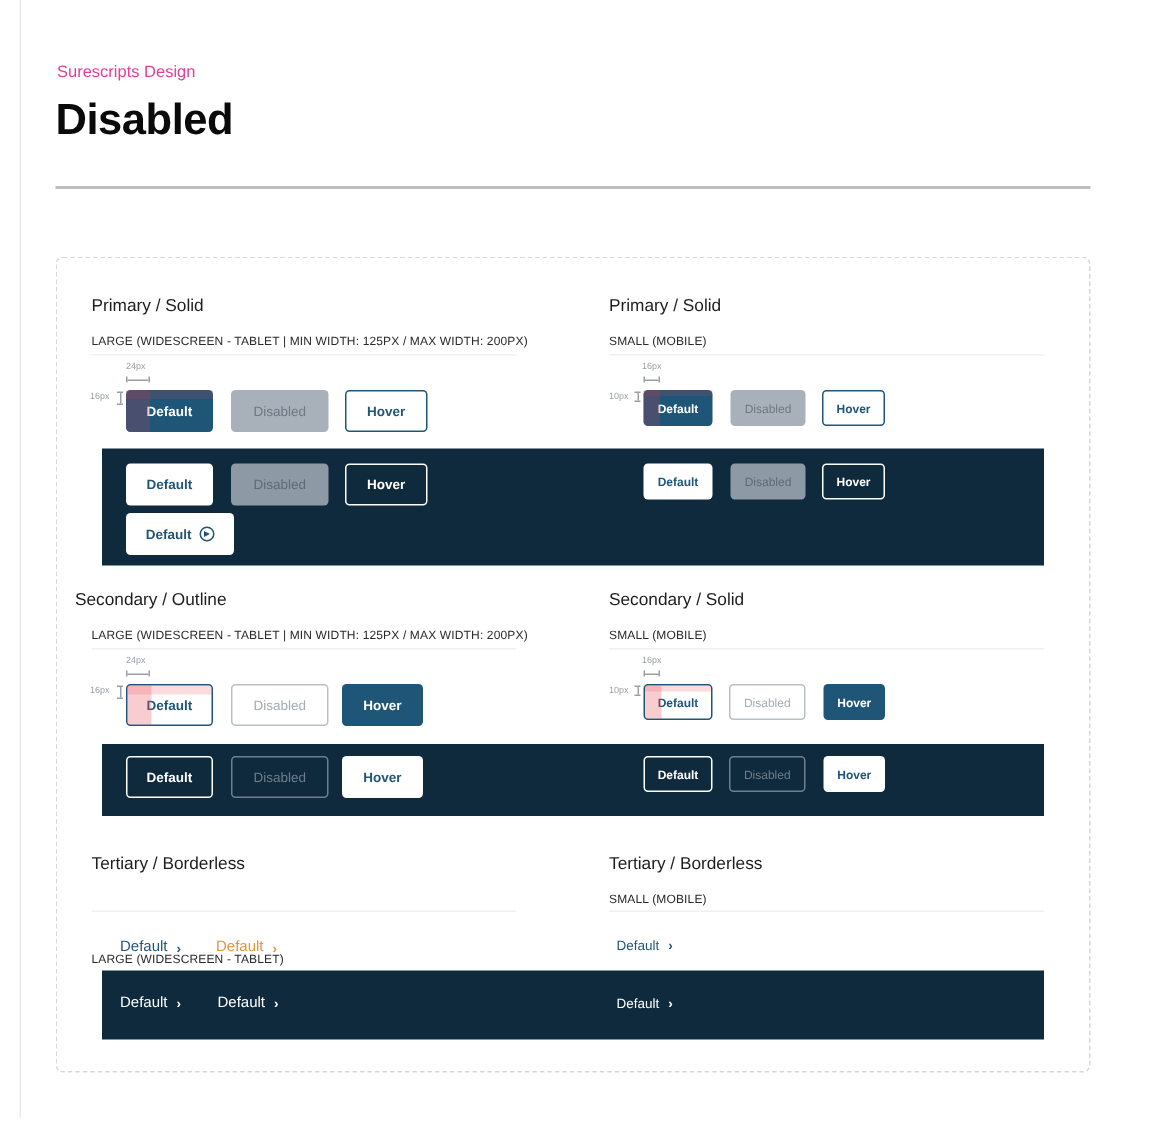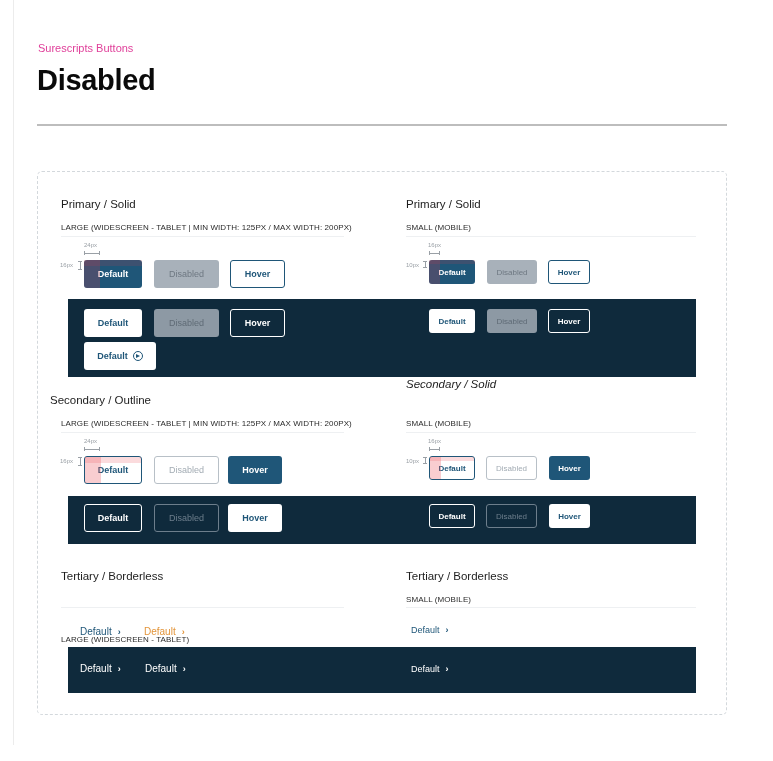--- a/index.html
+++ b/index.html
@@ -42,21 +42,21 @@
   .link { position: absolute; font-size: 10px; cursor: pointer; display: flex; gap: 6px; align-items: center; }
   .link.sm { font-size: 9px; }
   .chev { font-size: 9px; font-weight: 700; }
   .play { display: inline-flex; width: 10px; height: 10px; border: 1.2px solid #1f5678; border-radius: 50%; align-items: center; justify-content: center; margin-left: 5px; }
   .play::after { content: ""; border-left: 4px solid #1f5678; border-top: 2.5px solid transparent; border-bottom: 2.5px solid transparent; margin-left: 1px; }
 </style>
 </head>
 <body>
 
 <div class="left-rule"></div>
-<div class="brand">Surescripts Buttons</div>
+<div class="brand">Surescripts Design</div>
 <h1 class="page-title">Disabled</h1>
 <div class="title-rule"></div>
 <div class="frame"></div>
 
 <div class="sec-title" style="left:61px;top:198px;">Primary / Solid</div>
 <div class="sec-sub" style="left:61px;top:223px;">LARGE (WIDESCREEN - TABLET |  MIN WIDTH: 125PX / MAX WIDTH: 200PX)</div>
 <div class="sec-line" style="left:61px;top:236px;width:283px;"></div>
 
 <div class="ann" style="left:84px;top:242px;">24px</div>
 <div class="ann-h" style="left:84px;top:251px;width:16px;"></div>
@@ -105,21 +105,21 @@
 <div class="ann-h" style="left:84px;top:447px;width:16px;"></div>
 <div class="ann" style="left:60px;top:458px;">16px</div>
 <div class="ann-v" style="left:78px;top:457px;height:9px;"></div>
 
 <div class="btn lg s-def" style="left:84px;top:456px;width:58px;">Default</div>
 <div class="overlay" style="left:85px;top:457px;width:16px;height:26px;background:rgba(235,90,100,0.3);"></div>
 <div class="overlay" style="left:85px;top:457px;width:56px;height:6px;background:rgba(235,90,100,0.22);"></div>
 <div class="btn lg s-dis" style="left:154px;top:456px;width:65px;">Disabled</div>
 <div class="btn lg s-hov" style="left:228px;top:456px;width:54px;">Hover</div>
 
-<div class="sec-title" style="left:406px;top:378px;font-style:italic;">Secondary / Solid</div>
+<div class="sec-title" style="left:406px;top:394px;">Secondary / Solid</div>
 <div class="sec-sub" style="left:406px;top:419px;">SMALL (MOBILE)</div>
 <div class="sec-line" style="left:406px;top:432px;width:290px;"></div>
 
 <div class="ann" style="left:428px;top:438px;">16px</div>
 <div class="ann-h" style="left:429px;top:447px;width:11px;"></div>
 <div class="ann" style="left:406px;top:458px;">10px</div>
 <div class="ann-v" style="left:423px;top:457px;height:7px;"></div>
 
 <div class="btn sm s-def" style="left:429px;top:456px;width:46px;">Default</div>
 <div class="overlay" style="left:430px;top:457px;width:11px;height:22px;background:rgba(235,90,100,0.3);"></div>

